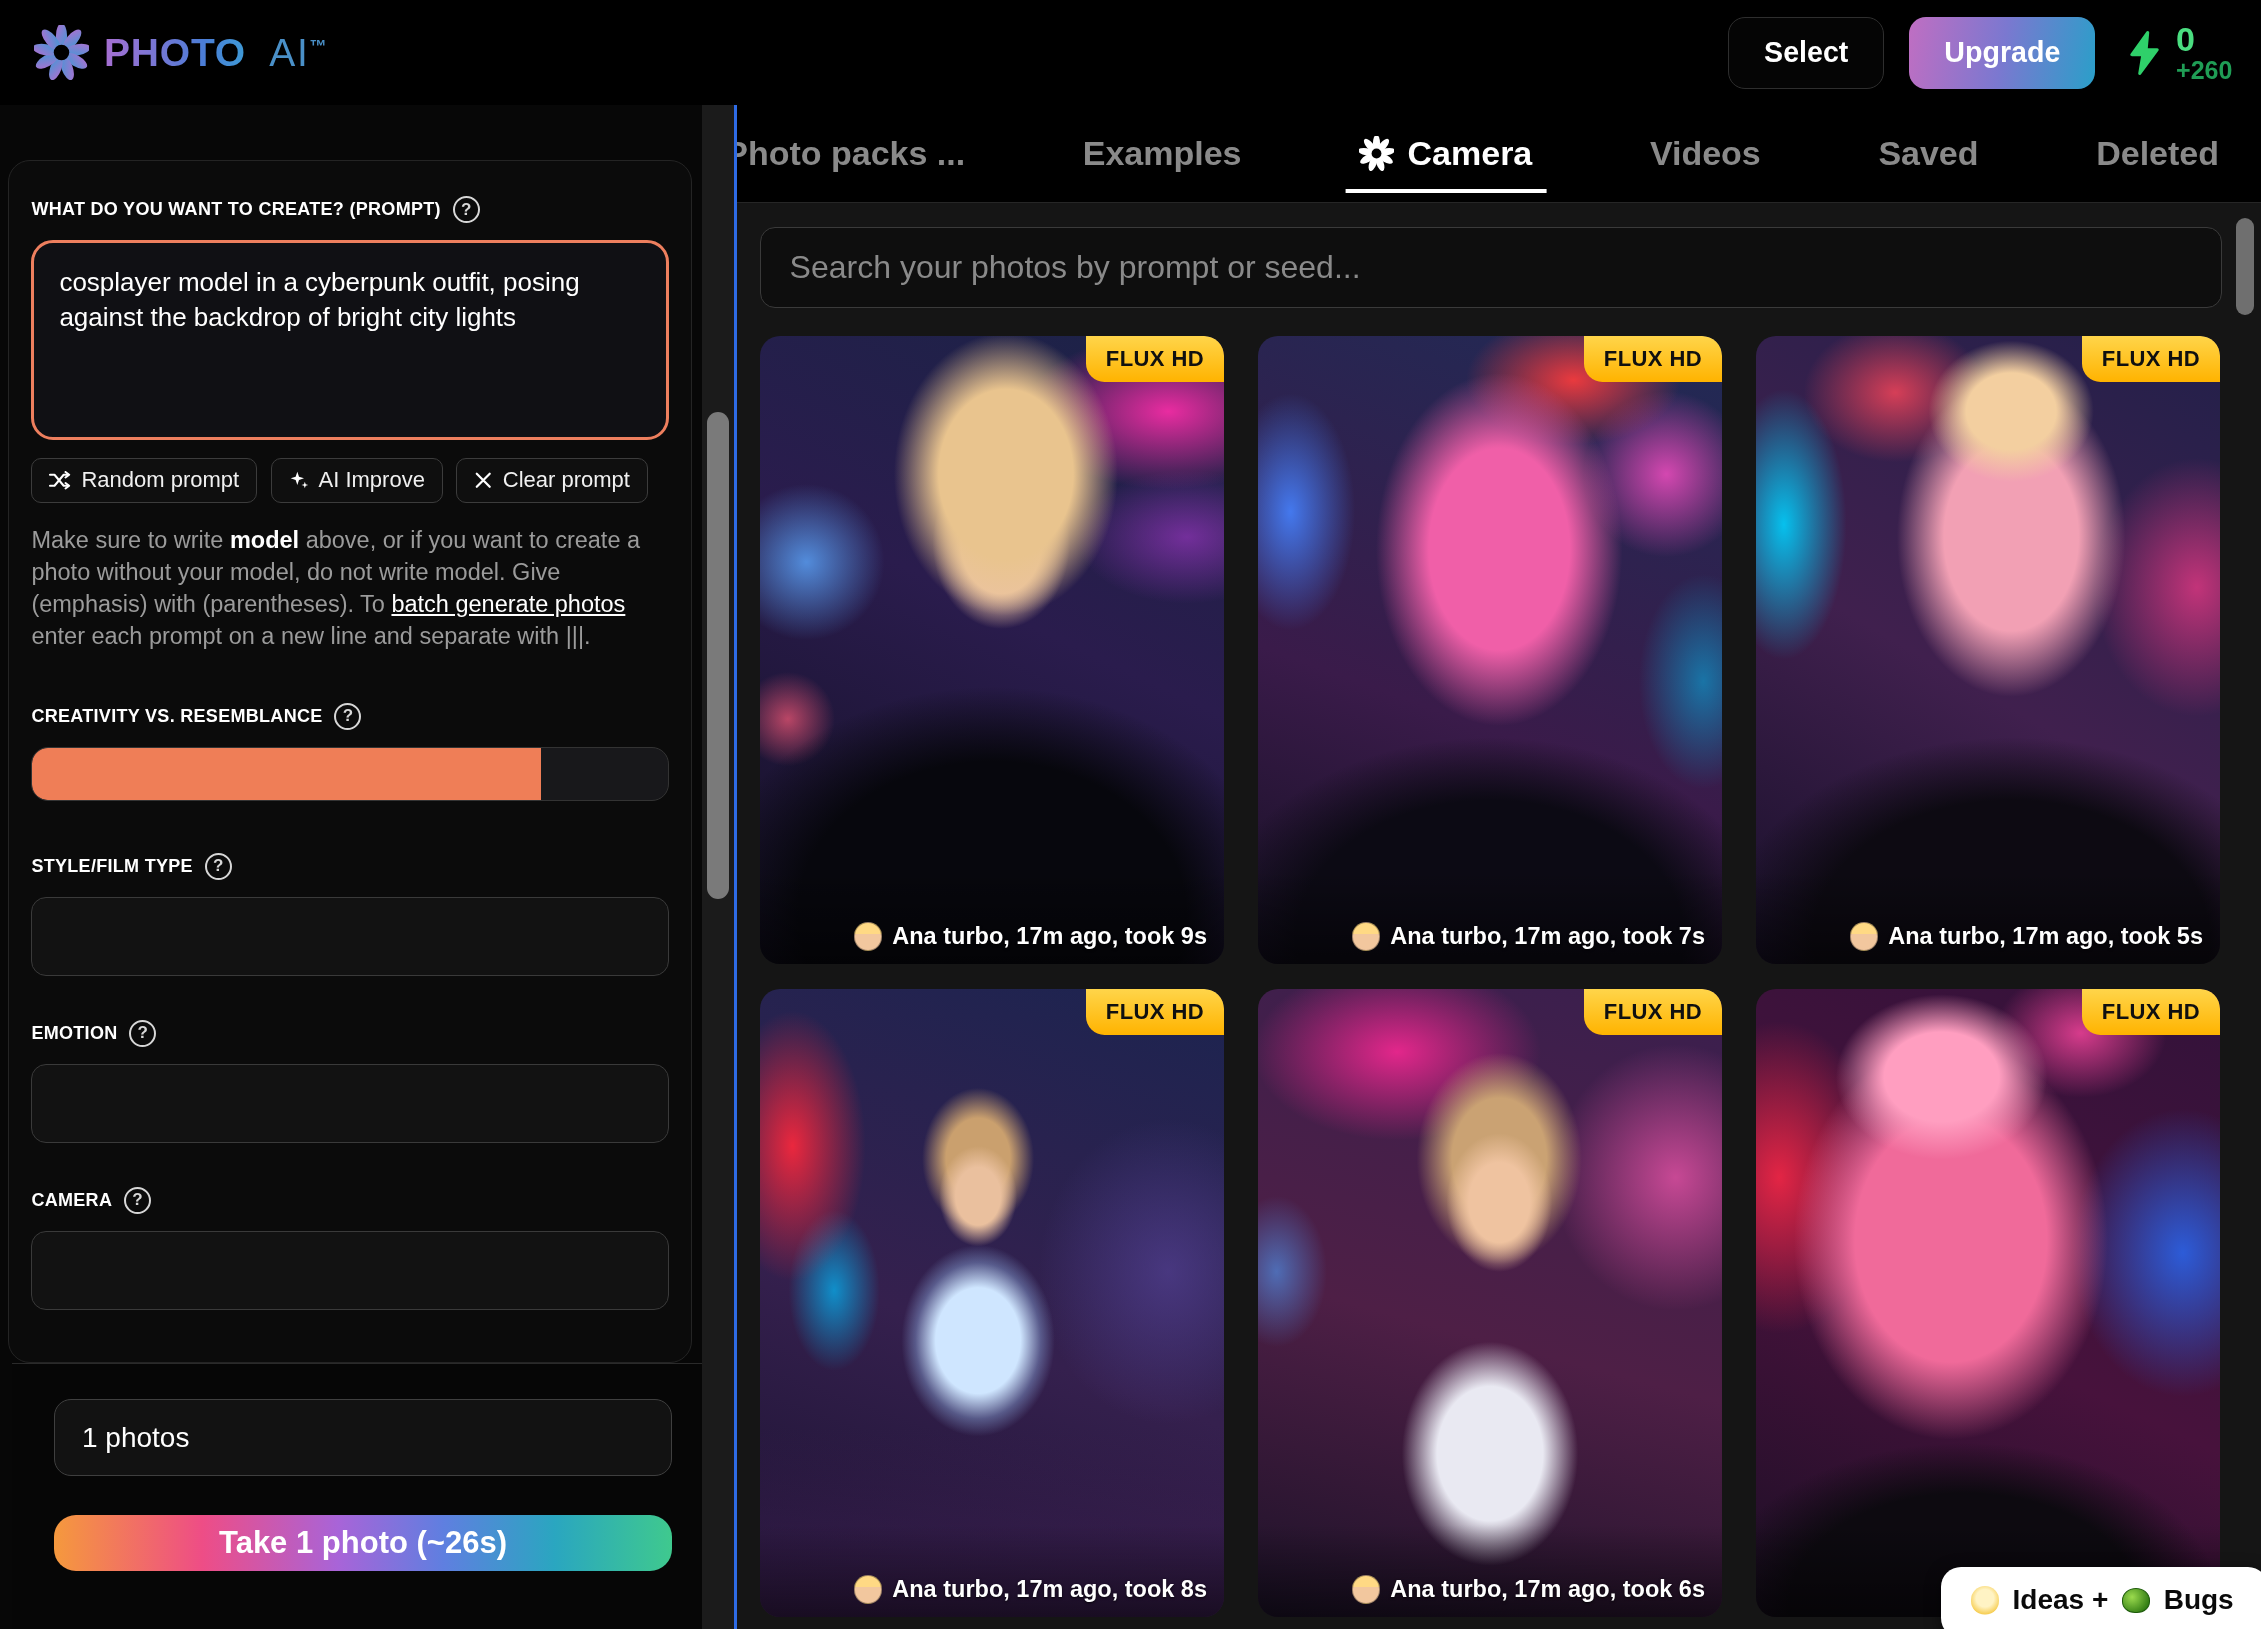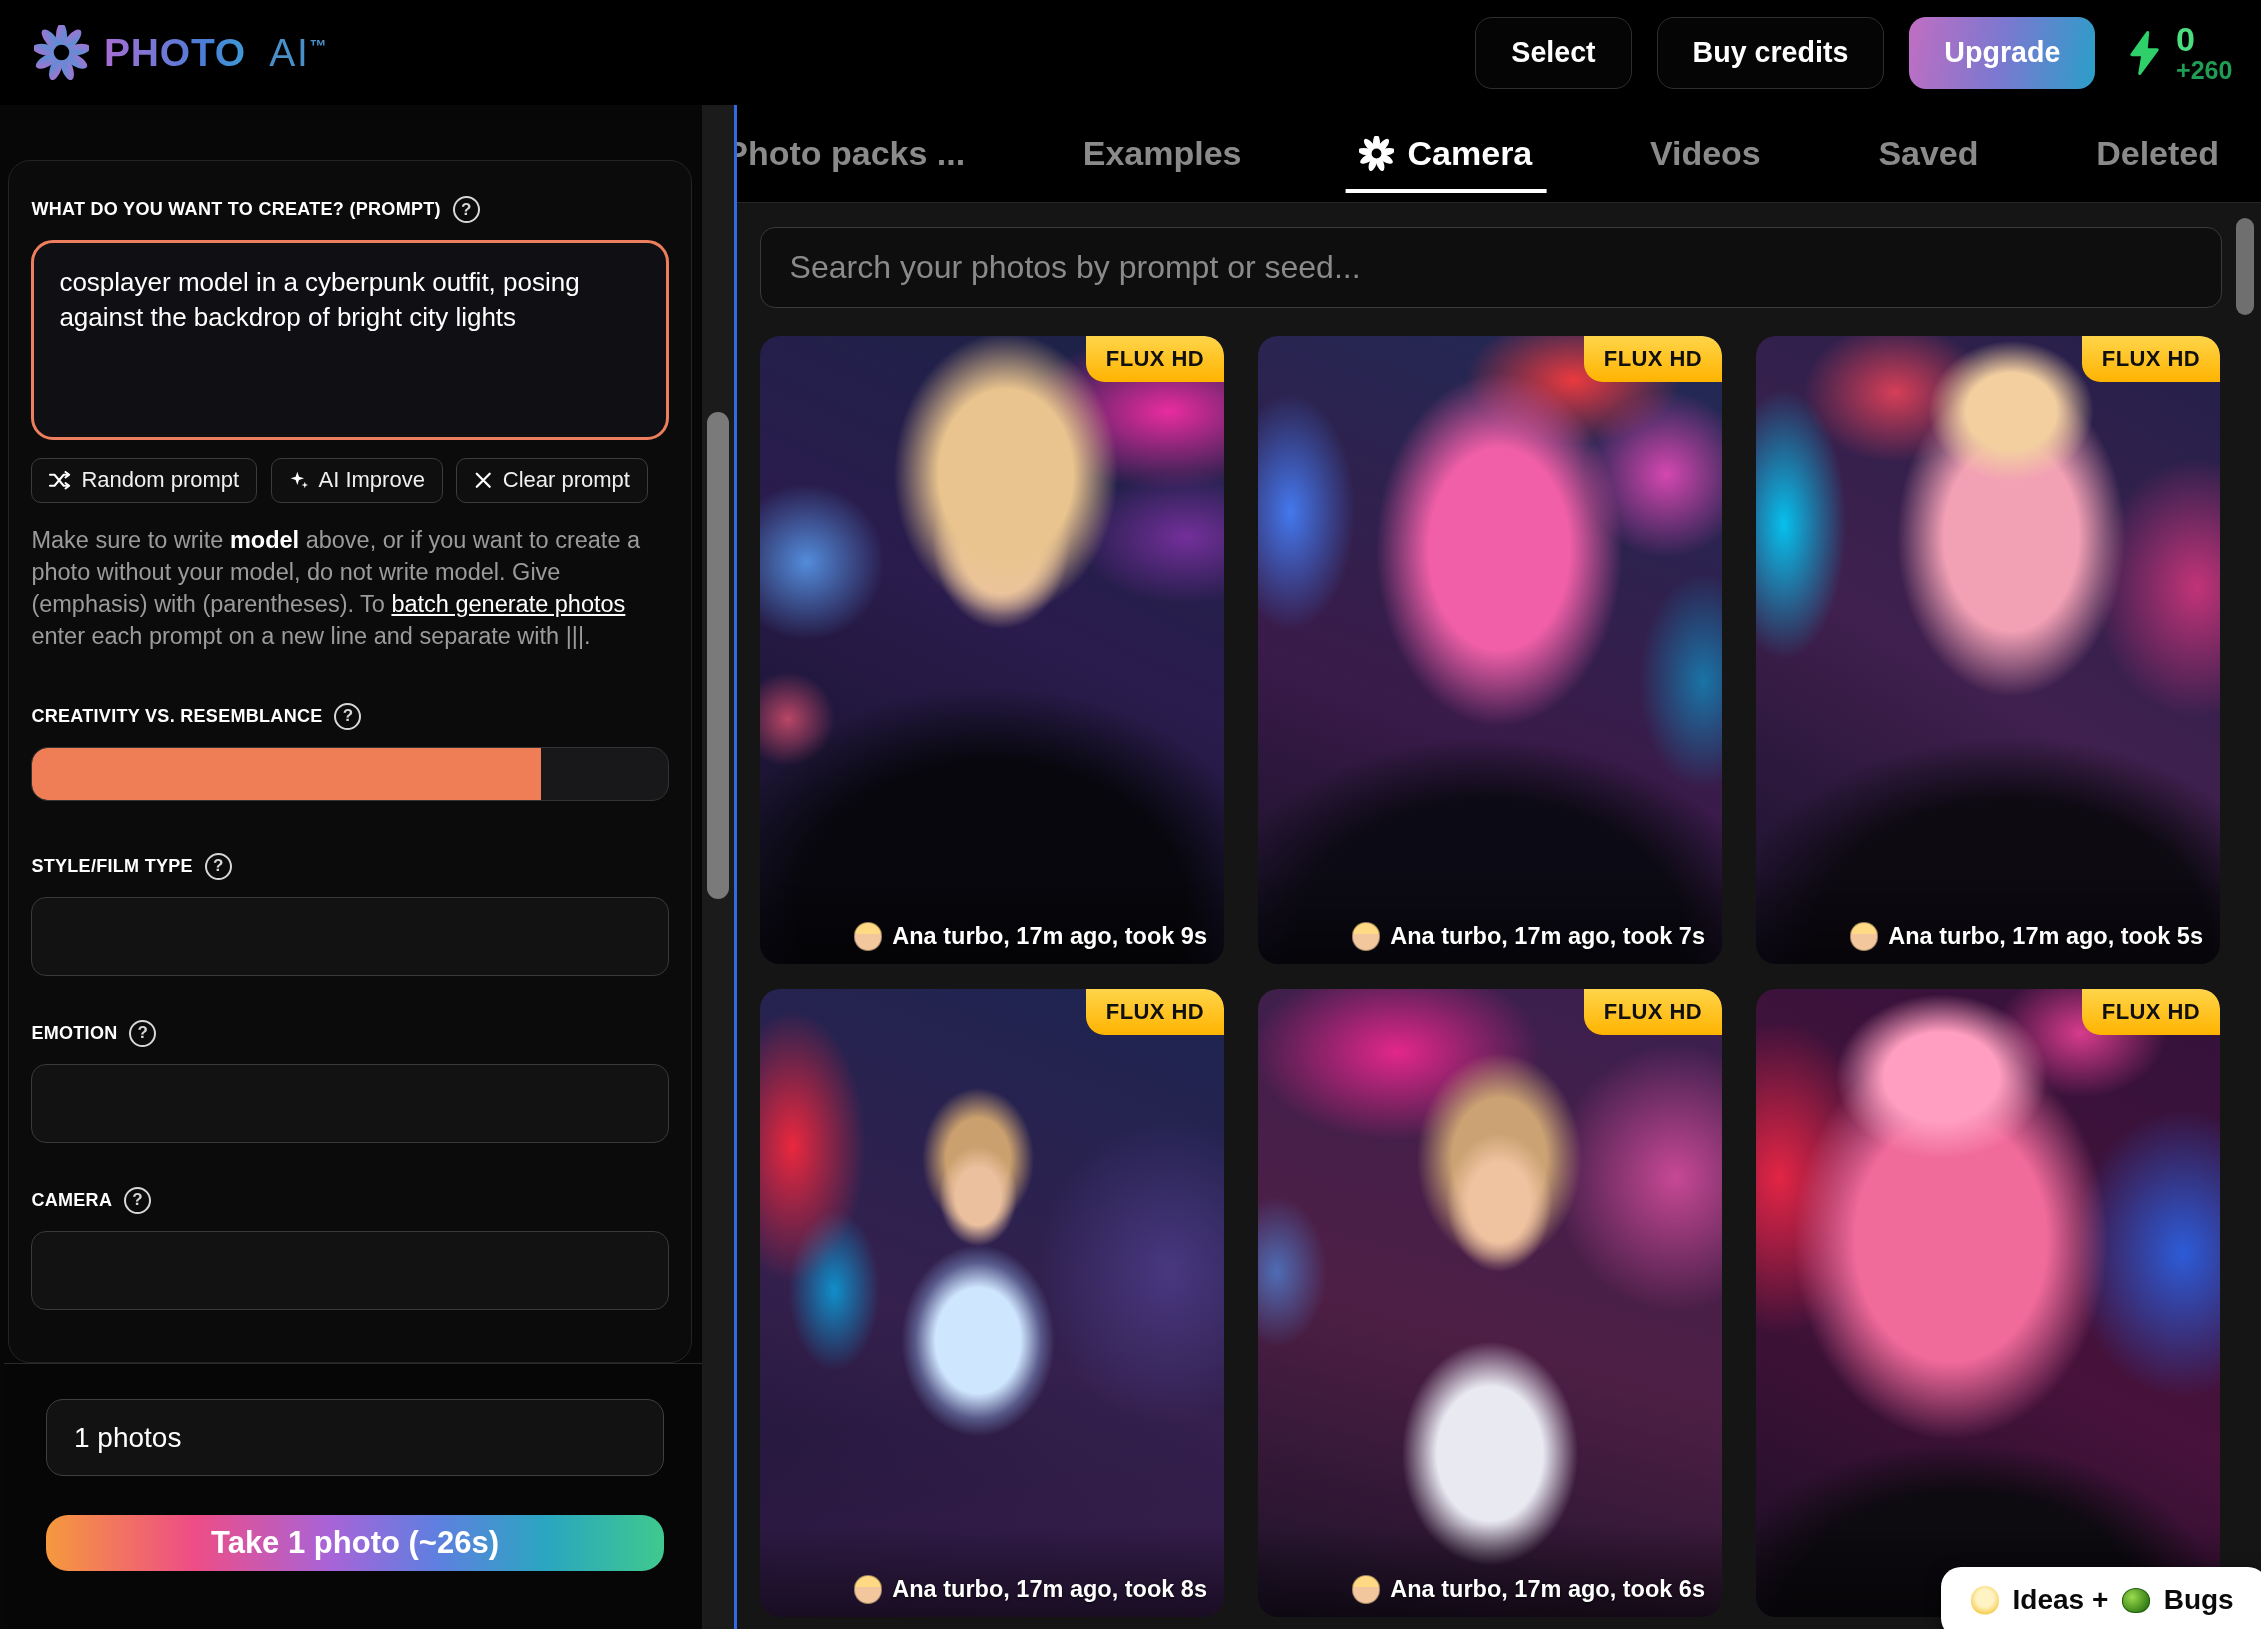--- a/index.html
+++ b/index.html
@@ -49,21 +49,21 @@
     border-radius:10px; padding:8.4px 17px; color:#f0f0f0; font-size:22px; cursor:pointer; white-space:nowrap; }
   .helper { color:#9b9b9b; font-size:23.5px; line-height:1.36; margin-bottom:50px; }
   .helper b { color:#fff; }
   .helper a { color:#fff; text-decoration:underline; }
   .slider { width:100%; height:54px; border-radius:17px; background:#18181b; border:0.8px solid #333;
     overflow:hidden; margin:11.8px 0 52px 0; }
   .slider-fill { height:100%; background:#ef7e57; border-radius:15px 0 0 15px; }
   .field-box { width:100%; height:79px; background:#121212; border:1.7px solid #3a3a3a; border-radius:15px; margin-bottom:44px; }
 
   
-  .side-footer { position:absolute; left:4px; bottom:0; width:702px; height:267px; background:#060606;
+  .side-footer { position:absolute; left:12px; bottom:0; width:702px; height:267px; background:#060606;
     border-top:0.8px solid #2a2a2a; padding:35px 42px; }
   .count-select { width:100%; height:77px; background:#121212; border:1.7px solid #3f3f3f; border-radius:17px;
     color:#fff; font-size:28px; display:flex; align-items:center; padding-left:27px; cursor:pointer; }
   .take-btn { width:100%; height:56px; margin-top:39px; border:none; border-radius:22px; cursor:pointer;
     color:#fff; font-size:31px; font-weight:800;
     background:linear-gradient(90deg,#f5993d 0%,#ee4d86 24%,#a864d8 46%,#5f7fe0 63%,#2aa6c0 81%,#3fc98e 100%); }
 
   
   .tabbar { position:relative; height:98px; background:#000; border-bottom:1.7px solid #262626;
     display:flex; align-items:center; justify-content:space-between; padding-right:42px; color:#8a8a8a;
@@ -202,21 +202,20 @@
             </g>
         </g>
         <circle cx="32" cy="32" r="9" fill="#000"></circle>
       </svg>
     </span>
     <span class="brand-name">PHOTO</span>
     <span class="brand-ai"><span>AI</span><span class="brand-tm">™</span></span>
   </div>
   <div class="hdr-right">
     <div class="hdr-btn">Select</div>
-    <div class="hdr-btn">Buy credits</div>
     <div class="hdr-btn upgrade">Upgrade</div>
     <div class="credits">
       <span>
         <svg width="39" height="44" viewBox="0 0 24 28">
             <path d="M14 1 L4 15 L11 15 L9 27 L20 12 L13 12 Z" fill="#2fd06a" stroke="#2fd06a" stroke-width="2" stroke-linejoin="round"></path>
           </svg>
       </span>
       <span class="credit-col">
         <span class="credit-count">0</span>
         <span class="credit-bonus">+260</span>

